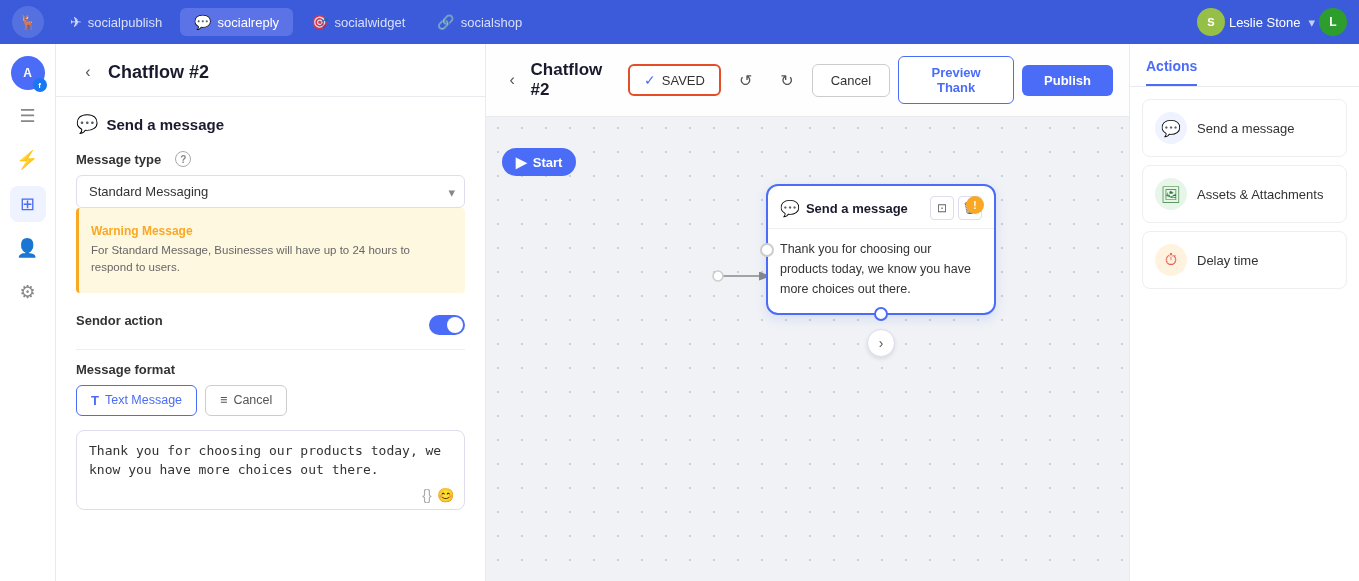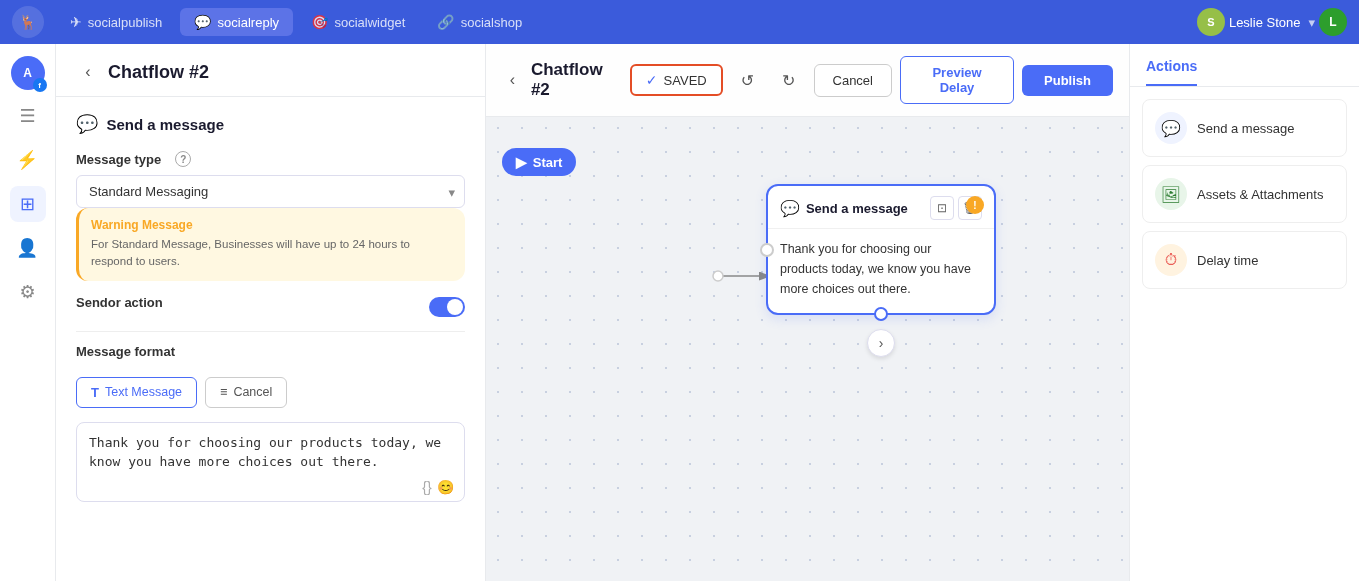--- a/index.html
+++ b/index.html
@@ -51,34 +51,34 @@
 
     .left-panel-content { padding: 16px 20px; overflow-y: auto; flex:1; }
 
     .section-title { font-size: 13px; font-weight: 600; color: #333; margin-bottom: 8px; display:flex; align-items:center; gap:14px; }
     .section-title .help-icon { width: 16px; height: 16px; border-radius: 50%; border: 1px solid #aaa; display:inline-flex; align-items:center; justify-content:center; font-size:10px; color:#888; cursor:pointer; }
 
     .select-wrapper { position:relative; margin-bottom: 0; }
     .select-wrapper select { width:100%; padding: 8px 32px 8px 12px; border: 1px solid #dde; border-radius: 6px; font-size: 13px; background: #fff; appearance: none; cursor:pointer; color:#333; }
     .select-wrapper::after { content:'▾'; position:absolute; right:10px; top:50%; transform:translateY(-50%); color:#888; pointer-events:none; }
 
-    .warning-box { background: #fff8e1; border-left: 3px solid #f9a825; border-radius: 12px; padding: 10px 12px; margin-bottom: 14px; }
+    .warning-box { background: #fff8e1; border-left: 3px solid #f9a825; border-radius: 4px; padding: 16px 12px; margin-bottom: 20px; }
     .warning-title { font-size: 12px; font-weight: 600; color: #f9a825; margin-bottom: 4px; }
     .warning-text { font-size: 11.5px; color: #666; line-height: 1.5; }
 
     .toggle-row { display:flex; align-items:flex-start; justify-content:space-between; margin-bottom: 14px; }
     .toggle-info { flex:1; }
     .toggle-label { font-size: 13px; font-weight: 600; color: #333; margin-bottom: 2px; }
     .toggle-desc { font-size: 11.5px; color: #888; }
     .toggle { width: 36px; height: 20px; background: #4a6cf7; border-radius: 10px; position:relative; cursor:pointer; flex-shrink:0; margin-top:2px; }
     .toggle::after { content:''; position:absolute; width:16px; height:16px; background:#fff; border-radius:50%; top:2px; right:2px; transition:left 0.2s; }
 
     .divider { border:none; border-top: 1px solid #eee; margin: 12px 0; }
 
-    .msg-format-label { font-size: 13px; font-weight: 600; color: #333; margin-bottom: 18px; }
+    .msg-format-label { font-size: 13px; font-weight: 600; color: #333; margin-bottom: 8px; }
     .format-buttons { display:flex; gap: 8px; margin-bottom: 14px; }
     .format-btn { display:flex; align-items:center; gap:6px; padding: 7px 14px; border-radius: 6px; border: 1px solid #4a6cf7; background: #fff; color: #4a6cf7; font-size: 12.5px; cursor:pointer; font-weight:500; }
     .format-btn.active { background: #fff; border: 1.5px solid #4a6cf7; color: #4a6cf7; }
     .format-btn-secondary { border: 1px solid #ccc; color: #555; }
 
     .message-textarea { width:100%; border: 1px solid #dde; border-radius: 8px; padding: 10px 12px; font-size: 13px; color: #333; resize: none; min-height: 80px; line-height: 1.5; position:relative; }
     .textarea-wrapper { position:relative; }
     .textarea-icons { position:absolute; right:10px; bottom:10px; display:flex; gap:6px; color:#aaa; font-size:14px; }
 
     
@@ -285,21 +285,21 @@
       <div class="back-btn">‹</div>
       <span class="chatflow-title">Chatflow #2</span>
       <div class="toolbar-spacer"></div>
       <div class="saved-badge">
         <span class="saved-check">✓</span>
         <span>SAVED</span>
       </div>
       <button class="toolbar-btn">↺</button>
       <button class="toolbar-btn">↻</button>
       <button class="cancel-btn">Cancel</button>
-      <button class="preview-btn">Preview Delay</button>
+      <button class="preview-btn">Preview Thank</button>
       <button class="publish-btn">Publish</button>
     </div>
 
     <div class="flow-content">
 
       <svg class="flow-svg">
 
         <defs>
           <marker id="arrowhead" markerWidth="8" markerHeight="6" refX="8" refY="3" orient="auto">
             <polygon points="0 0, 8 3, 0 6" fill="#888"></polygon>

